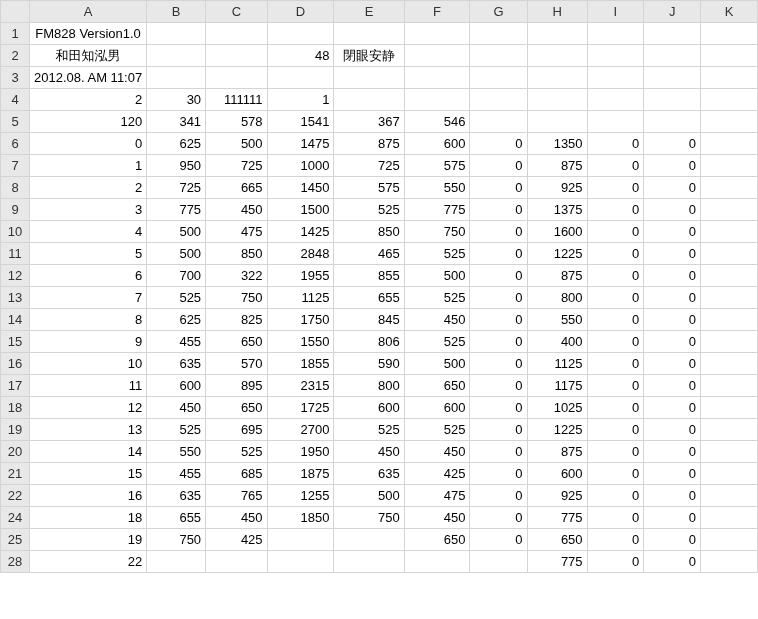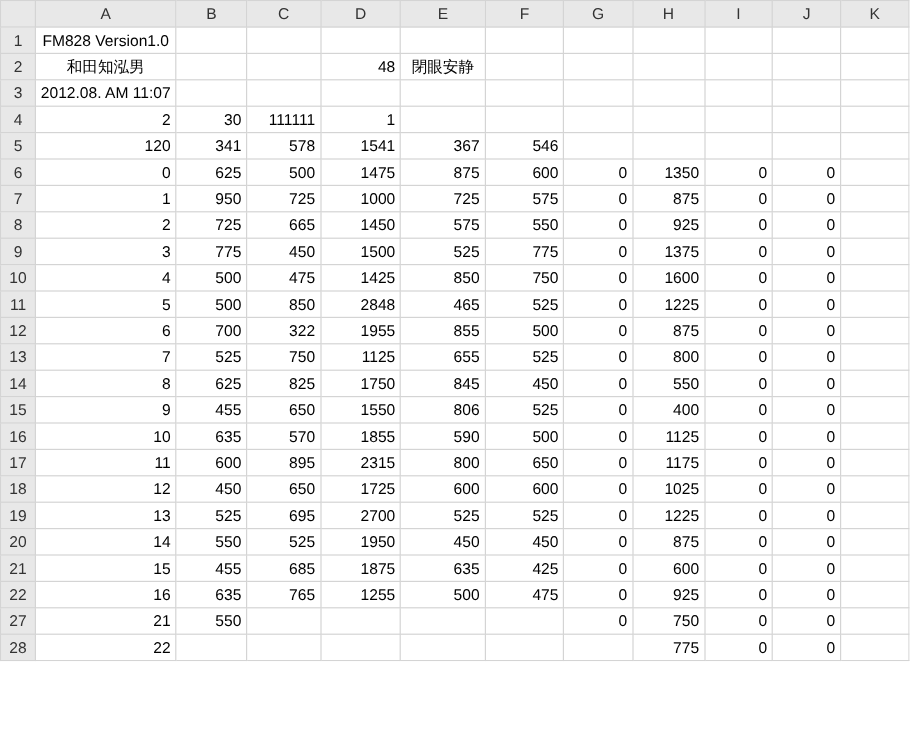--- a/index.html
+++ b/index.html
@@ -334,29 +334,43 @@
       <div class="cell cD num">1255</div>
       <div class="cell cE num">500</div>
       <div class="cell cF num">475</div>
       <div class="cell cG num">0</div>
       <div class="cell cH num">925</div>
       <div class="cell cI num">0</div>
       <div class="cell cJ num">0</div>
       <div class="cell cK num"></div>
     </div>
     <div class="row">
-      <div class="cell rowhdr">27</div>
-      <div class="cell cA num">21</div>
-      <div class="cell cB num">550</div>
-      <div class="cell cC num"></div>
+      <div class="cell rowhdr">24</div>
+      <div class="cell cA num">18</div>
+      <div class="cell cB num">655</div>
+      <div class="cell cC num">450</div>
+      <div class="cell cD num">1850</div>
+      <div class="cell cE num">750</div>
+      <div class="cell cF num">450</div>
+      <div class="cell cG num">0</div>
+      <div class="cell cH num">775</div>
+      <div class="cell cI num">0</div>
+      <div class="cell cJ num">0</div>
+      <div class="cell cK num"></div>
+    </div>
+    <div class="row">
+      <div class="cell rowhdr">25</div>
+      <div class="cell cA num">19</div>
+      <div class="cell cB num">750</div>
+      <div class="cell cC num">425</div>
       <div class="cell cD num"></div>
       <div class="cell cE num"></div>
-      <div class="cell cF num"></div>
-      <div class="cell cG num">0</div>
-      <div class="cell cH num">750</div>
+      <div class="cell cF num">650</div>
+      <div class="cell cG num">0</div>
+      <div class="cell cH num">650</div>
       <div class="cell cI num">0</div>
       <div class="cell cJ num">0</div>
       <div class="cell cK num"></div>
     </div>
     <div class="row">
       <div class="cell rowhdr">28</div>
       <div class="cell cA num">22</div>
       <div class="cell cB num"></div>
       <div class="cell cC num"></div>
       <div class="cell cD num"></div>

